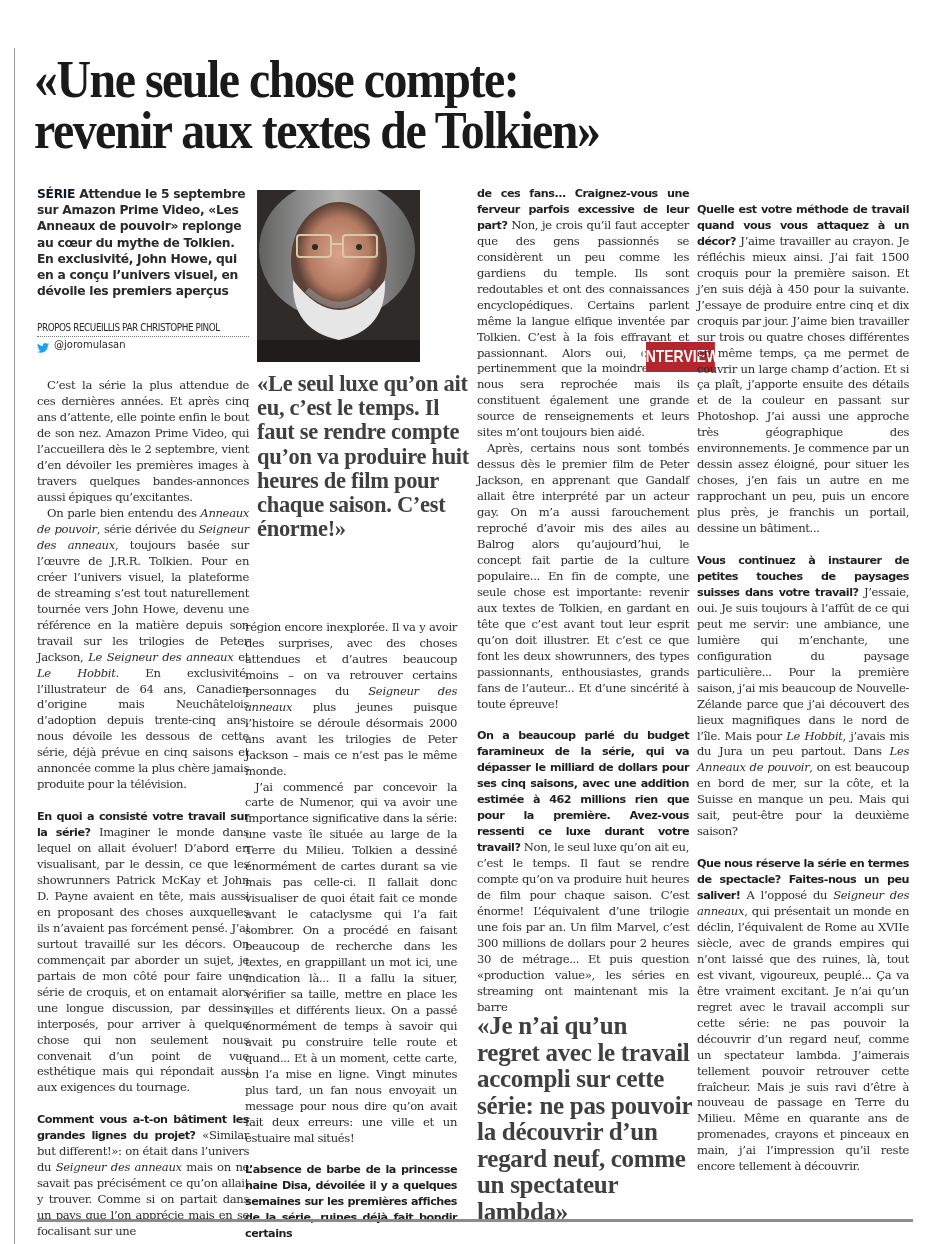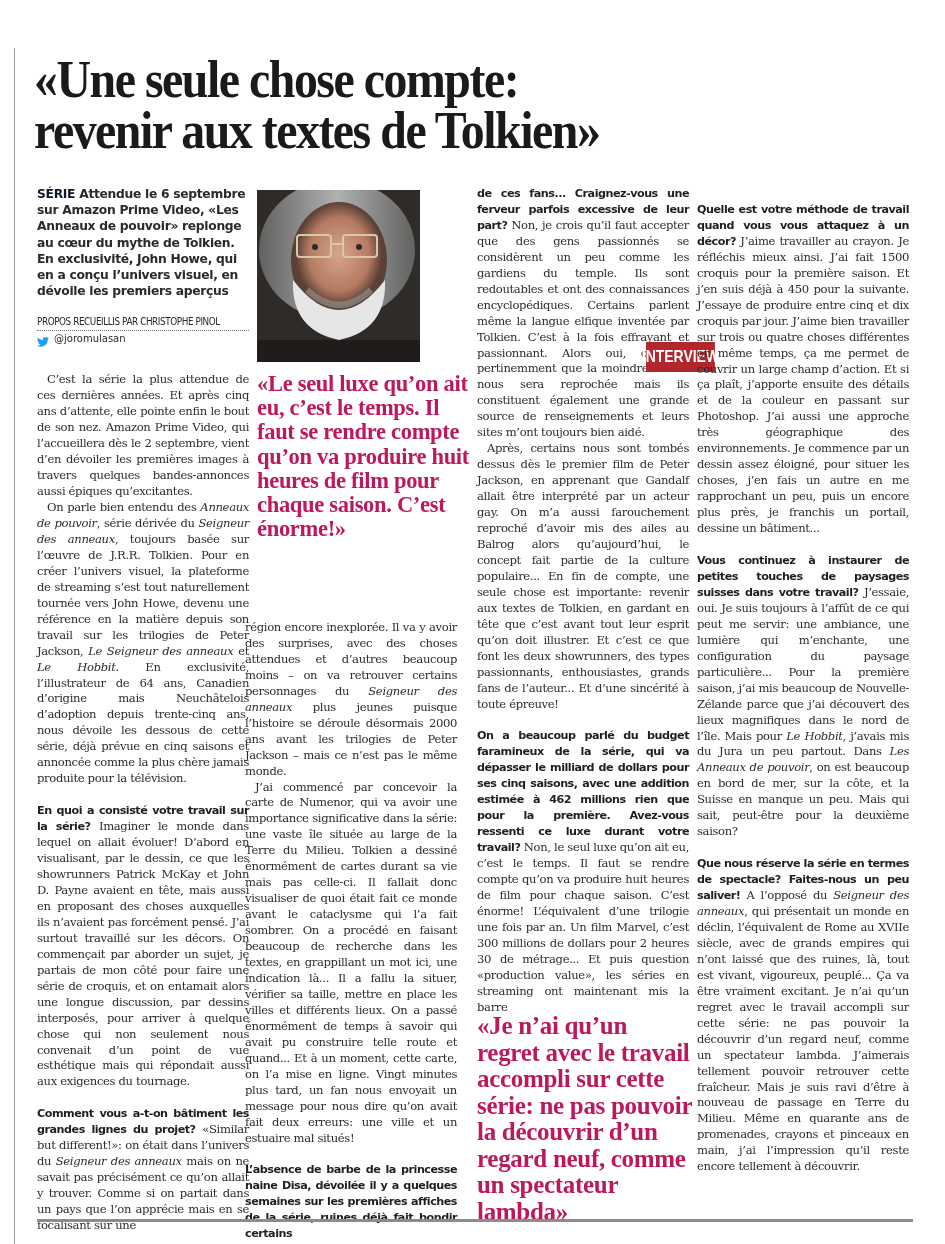--- a/index.html
+++ b/index.html
@@ -31,31 +31,31 @@
   .gap { height: 16px; }
   em { font-style: italic; }
 
   .lead {
     font-family: "DejaVu Sans", sans-serif; font-weight: 700; font-size: 12.3px;
     line-height: 16.2px; color: #2a2a2a; letter-spacing: -0.3px;
   }
   .lead .kicker { color: #0f172a; margin-right: 4px; }
 
   .byline {
-    margin-top: 16px; font-family: "DejaVu Sans Condensed", "DejaVu Sans", sans-serif;
+    margin-top: 22px; font-family: "DejaVu Sans Condensed", "DejaVu Sans", sans-serif;
     font-size: 9.8px; line-height: 14px; color: #2a2a2a; letter-spacing: -0.4px;
     border-bottom: 1px dotted #777; padding-bottom: 1px; white-space: nowrap;
   }
   .handle { font-family: "DejaVu Sans", sans-serif; font-size: 10px; line-height: 16px; color: #2a2a2a; display: flex; align-items: flex-end; gap: 5px; }
   .bird { width: 12px; height: 10px; display: inline-block; }
 
   .photo { position: absolute; left: 257px; top: 190px; width: 163px; height: 172px; overflow: hidden; background: #222; }
 
   .pull {
-    font-family: "Liberation Serif", serif; font-weight: 700; color: #be185d;
+    font-family: "Liberation Serif", serif; font-weight: 700; color: #404040;
     font-size: 22.5px; line-height: 24.2px; letter-spacing: -0.3px;
   }
   .pull1 { position: absolute; left: 257px; top: 372px; width: 215px; }
   .pull2 { position: absolute; left: 477px; top: 1013px; width: 215px; font-size: 25px; line-height: 26.5px; }
 
   .interview-badge {
     position: absolute; left: 646px; top: 342px; width: 84px; height: 30px; background: #b3262d;
     color: #fff; font-family: "Liberation Sans", sans-serif; font-weight: 700; font-size: 17px;
     letter-spacing: 0px; display: flex; align-items: center; justify-content: center;
     transform: scaleX(0.82); transform-origin: left center;
@@ -68,21 +68,21 @@
 
 <div class="left-rule"></div>
 
 <h1 class="headline">
   <span>«Une seule chose compte:</span><br>
   <span>revenir aux textes de Tolkien»</span>
 </h1>
 
 <div class="col col1">
   <div class="lead">
-    <span class="kicker">SÉRIE</span><span>Attendue le 6 septembre sur Amazon Prime Video, «Les Anneaux de pouvoir» replonge au cœur du mythe de Tolkien. En exclusivité, John Howe, qui en a conçu l’univers visuel, en dévoile les premiers aperçus</span>
+    <span class="kicker">SÉRIE</span><span>Attendue le 5 septembre sur Amazon Prime Video, «Les Anneaux de pouvoir» replonge au cœur du mythe de Tolkien. En exclusivité, John Howe, qui en a conçu l’univers visuel, en dévoile les premiers aperçus</span>
   </div>
   <div class="byline">PROPOS RECUEILLIS PAR CHRISTOPHE PINOL</div>
   <div class="handle">
     <svg class="bird" viewBox="0 0 24 20">
         <path fill="#1da1f2" d="M24 2.4c-.9.4-1.8.7-2.8.8 1-.6 1.8-1.6 2.2-2.7-1 .6-2 1-3.1 1.2C19.3.7 18 0 16.6 0c-2.7 0-4.9 2.2-4.9 4.9 0 .4 0 .8.1 1.1C7.7 5.8 4.1 3.9 1.7.9c-.4.7-.7 1.6-.7 2.5 0 1.7.9 3.2 2.2 4.1-.8 0-1.6-.2-2.2-.6v.1c0 2.4 1.7 4.4 3.9 4.8-.4.1-.8.2-1.3.2-.3 0-.6 0-.9-.1.6 2 2.4 3.4 4.6 3.4-1.7 1.3-3.8 2.1-6.1 2.1-.4 0-.8 0-1.2-.1C2.2 18.8 4.8 19.6 7.5 19.6c9.1 0 14-7.5 14-14v-.6c1-.7 1.8-1.6 2.5-2.6z"></path>
       </svg>
     <span>@joromulasan</span>
   </div>
   <div class="body-text" style="margin-top:25px;">
     <p>C’est la série la plus attendue de ces dernières années. Et après cinq ans d’attente, elle pointe enfin le bout de son nez. Amazon Prime Video, qui l’accueillera dès le 2 septembre, vient d’en dévoiler les premières images à travers quelques bandes-annonces aussi épiques qu’excitantes.</p>

